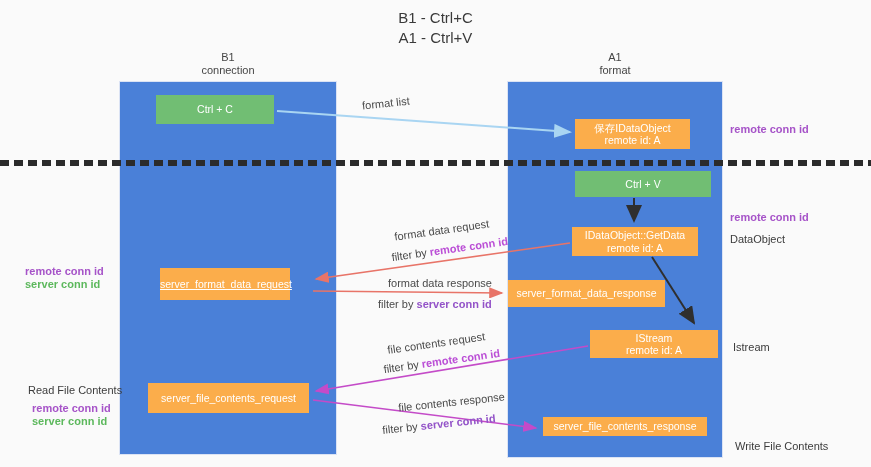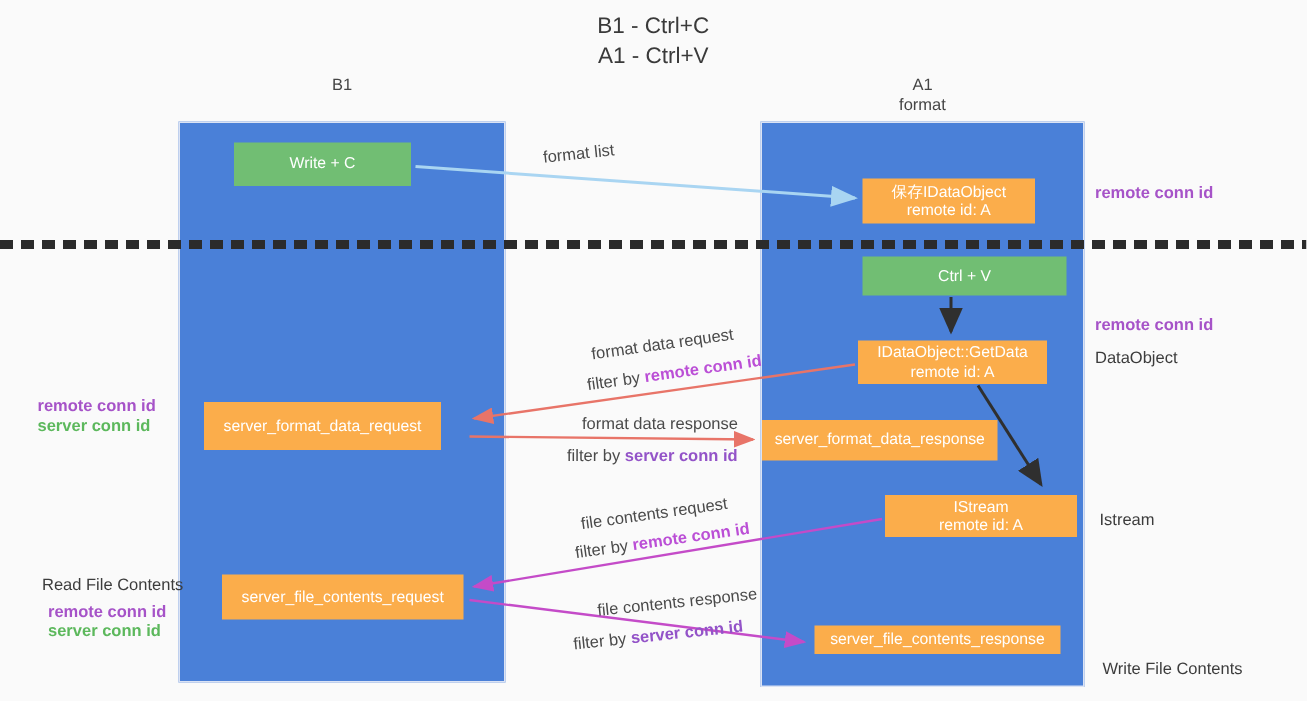--- a/index.html
+++ b/index.html
@@ -48,20 +48,21 @@
 </head>
 <body>
 
 <div class="abs title">
   <div>B1 - Ctrl+C</div>
   <div>A1 - Ctrl+V</div>
 </div>
 
 <div class="abs col-header" style="left:119px;top:51px;width:218px;">
   <div>B1</div>
+  <div>connection</div>
 </div>
 <div class="abs col-header" style="left:507px;top:51px;width:216px;">
   <div>A1</div>
   <div>format</div>
 </div>
 
 <div class="abs column" style="left:119px;top:81px;width:218px;height:374px;"></div>
 <div class="abs column" style="left:507px;top:81px;width:216px;height:377px;"></div>
 
 <div class="abs divider"></div>
@@ -84,38 +85,38 @@
   <line x1="277" y1="111" x2="570" y2="132" stroke="#a9d5f2" stroke-width="2" marker-end="url(#ah-blue)"></line>
   <line x1="634" y1="198" x2="634" y2="221" stroke="#2f2f2f" stroke-width="2" marker-end="url(#ah-blk)"></line>
   <line x1="652" y1="257" x2="694" y2="323" stroke="#2f2f2f" stroke-width="2" marker-end="url(#ah-blk)"></line>
   <line x1="570" y1="243" x2="316" y2="279" stroke="#e87468" stroke-width="1.6" marker-end="url(#ah-red)"></line>
   <line x1="313" y1="291" x2="502" y2="293" stroke="#e87468" stroke-width="1.6" marker-end="url(#ah-red)"></line>
   <line x1="588" y1="346" x2="316" y2="391" stroke="#c44bc8" stroke-width="1.6" marker-end="url(#ah-mag)"></line>
   <line x1="313" y1="400" x2="536" y2="428" stroke="#c44bc8" stroke-width="1.6" marker-end="url(#ah-mag)"></line>
 </svg>
 
 <div class="abs node green" style="left:156px;top:95px;width:118px;height:29px;">
-  <div>Write + C</div>
+  <div>Ctrl + C</div>
 </div>
 
 <div class="abs node orange" style="left:575px;top:119px;width:115px;height:30px;">
   <div>保存IDataObject</div>
   <div>remote id: A</div>
 </div>
 
 <div class="abs node green" style="left:575px;top:171px;width:136px;height:26px;">
   <div>Ctrl + V</div>
 </div>
 
 <div class="abs node orange" style="left:572px;top:227px;width:126px;height:29px;">
   <div>IDataObject::GetData</div>
   <div>remote id: A</div>
 </div>
 
-<div class="abs node orange" style="left:136px;top:268px;width:158px;height:32px;">
+<div class="abs node orange" style="left:160px;top:268px;width:130px;height:32px;text-decoration:underline;">
   <div>server_format_data_request</div>
 </div>
 
 <div class="abs node orange" style="left:508px;top:280px;width:157px;height:27px;">
   <div>server_format_data_response</div>
 </div>
 
 <div class="abs node orange" style="left:590px;top:330px;width:128px;height:28px;">
   <div>IStream</div>
   <div>remote id: A</div>

